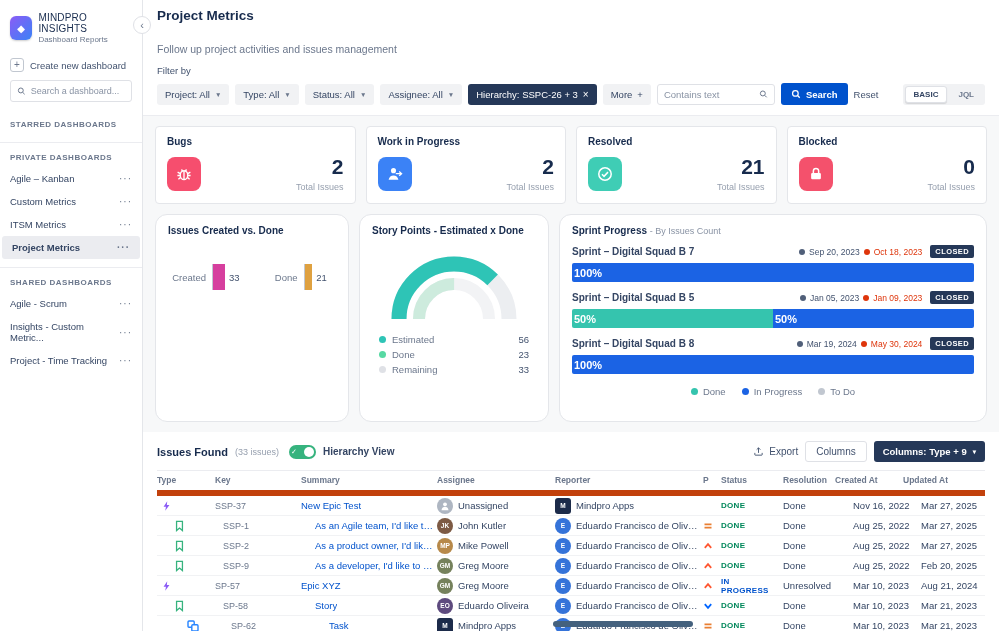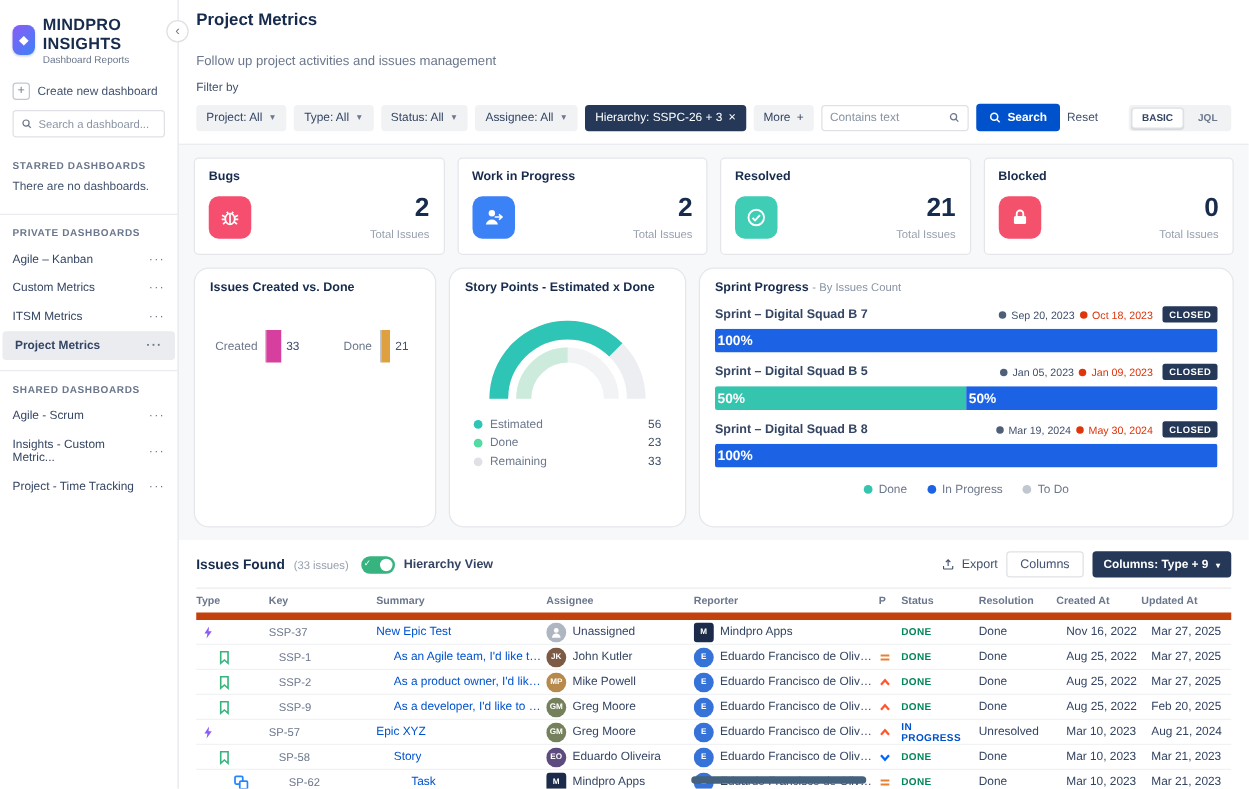--- a/index.html
+++ b/index.html
@@ -7,21 +7,21 @@
   button { font-family:inherit; cursor:pointer; }
   input { font-family:inherit; border:none; outline:none; background:transparent; color:#344563; width:100%; }
   input::placeholder { color:#8993a4; }
   .app { display:flex; width:999px; height:631px; }
 
   
   .sidebar { width:143px; min-width:143px; background:#fff; border-right:1px solid #e4e6ea; position:relative; z-index:4; padding-top:12px; }
   .collapse-btn { position:absolute; right:-9px; top:16px; width:18px; height:18px; border-radius:50%; background:#fff; border:1px solid #dfe1e6; color:#6b778c; font-size:11px; line-height:15px; text-align:center; padding:0; }
   .logo-row { display:flex; gap:6px; align-items:center; padding:0 10px 10px; }
   .logo-icon { width:24px; height:24px; border-radius:6px; background:linear-gradient(135deg,#8b5cf6,#3b82f6); color:#fff; font-size:10px; display:flex; align-items:center; justify-content:center; box-shadow:0 1px 2px rgba(0,0,0,.2); }
-  .logo-title { font-size:13px; font-weight:bold; color:#172b4d; letter-spacing:.2px; }
+  .logo-title { font-size:10px; font-weight:normal; color:#172b4d; letter-spacing:.2px; }
   .logo-sub { font-size:8px; color:#6b778c; margin-top:1px; }
   .create-row { display:flex; gap:6px; align-items:center; padding:4px 10px 8px; font-size:9.5px; color:#42526e; cursor:pointer; }
   .create-icon { width:14px; height:14px; border:1px solid #c1c7d0; border-radius:3px; color:#6b778c; font-size:10px; line-height:12px; text-align:center; flex:none; }
   .sb-search { margin:0 10px 8px; border:1px solid #dfe1e6; border-radius:3px; height:22px; display:flex; align-items:center; gap:5px; padding:0 6px; }
   .sb-search input { font-size:9px; }
   .sb-section { padding-bottom:4px; }
   .sb-section + .sb-section { border-top:1px solid #ebecf0; margin-top:4px; }
   .sb-sec-title { font-size:8px; font-weight:bold; color:#6b778c; letter-spacing:.5px; padding:10px 10px 5px; }
   .sb-empty { font-size:9.5px; color:#42526e; padding:2px 10px 8px; }
   .sb-item { display:flex; justify-content:space-between; align-items:center; padding:6px 10px; font-size:9.5px; color:#344563; cursor:pointer; }
@@ -147,21 +147,20 @@
     <div class="sb-search">
       <svg width="10" height="10" viewBox="0 0 16 16" fill="none" stroke="#6b778c" stroke-width="1.8">
           <circle cx="7" cy="7" r="4.5"></circle>
           <path d="M10.5 10.5 14 14"></path>
         </svg>
       <input placeholder="Search a dashboard..." style="">
     </div>
     <div id="sb-sections">
         <div class="sb-section">
           <div class="sb-sec-title">STARRED DASHBOARDS</div>
-          <div class="sb-empty">There are no dashboards.</div>
         </div>
         <div class="sb-section">
           <div class="sb-sec-title">PRIVATE DASHBOARDS</div>
     <div class="sb-item">
       <span>Agile – Kanban</span>
       <span class="dots">···</span>
     </div>
     <div class="sb-item">
       <span>Custom Metrics</span>
       <span class="dots">···</span>
@@ -464,21 +463,21 @@
         </button>
       </div>
       <div class="tbl-header" id="tbl-header">
           <span style="width:58px">Type</span>
           <span style="width:86px">Key</span>
           <span style="width:136px">Summary</span>
           <span style="width:118px">Assignee</span>
           <span style="width:148px">Reporter</span>
           <span style="width:18px">P</span>
           <span style="width:62px">Status</span>
-          <span style="width:62px">Resolution</span>
+          <span style="width:52px">Resolution</span>
           <span style="width:68px">Created At</span>
           <span style="width:58px">Updated At</span>
         </div>
       <div id="tbl-body">
   <div class="tbl-row">
     <span class="cell" style="width:58px;padding-left:4px">
               <svg width="11" height="12" viewBox="0 0 12 12">
                 <path d="M6.8 0.8 2.8 6.8h2.6L4.6 11.2l4.6-6.4H6.4z" fill="#8b5cf6"></path>
               </svg>
             </span>

